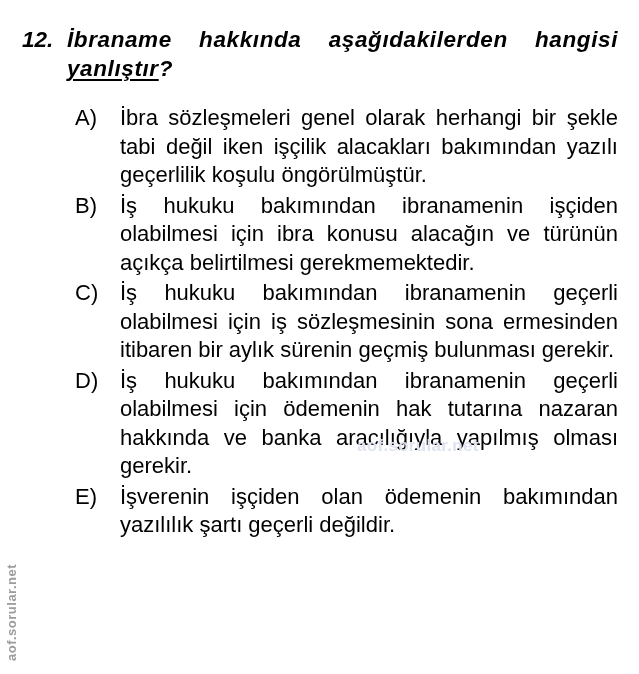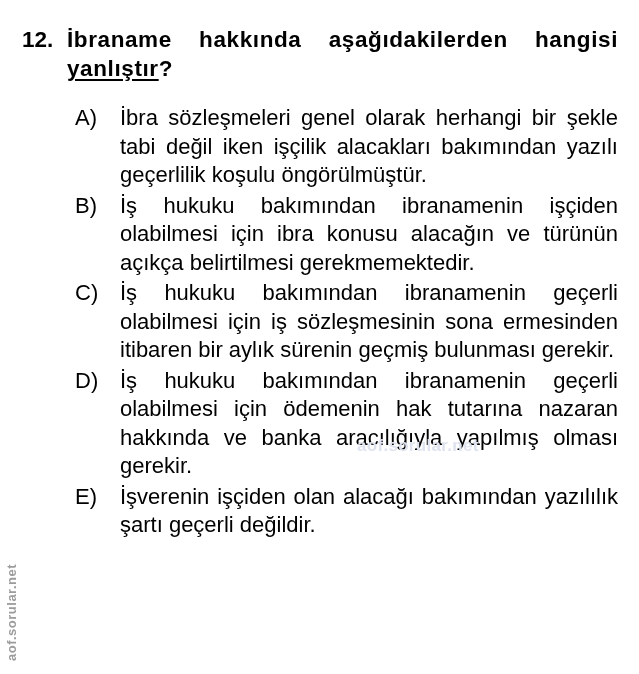--- a/index.html
+++ b/index.html
@@ -1,18 +1,18 @@
 <!DOCTYPE html>
 <html><head>
   <meta charset="utf-8">
   <style>
     html, body { margin:0; padding:0; background:#ffffff; }
     body { width:639px; height:674px; position:relative; overflow:hidden;
            font-family:"Liberation Sans", sans-serif; color:#000; }
-    .question { position:absolute; left:22px; top:25px; width:596px; }
+    .question { position:absolute; left:22px; top:25px; width:596px;font-style:italic; }
     .q-head { display:flex; font-weight:bold; font-size:22.5px; line-height:29px; }
     .q-num { width:45px; flex:0 0 45px; }
     .q-text { flex:1; text-align:justify; text-align-last:left; letter-spacing:0.6px; word-spacing:5px; }
     .q-text .u { text-decoration:underline; text-underline-offset:3px; text-decoration-thickness:2px; }
     .options { position:absolute; left:75px; top:104px; width:543px; }
     .opt { display:flex; font-size:22px; line-height:28.5px; margin-bottom:2px; }
     .opt-letter { width:45px; flex:0 0 45px; }
     .opt-text { flex:1; text-align:justify; text-align-last:left; }
     .wm-center { position:absolute; left:357px; top:436px; font-size:17px; font-weight:bold;
                  color:#dfe3ef; letter-spacing:0.3px; }
@@ -41,18 +41,18 @@
   <div class="opt">
     <span class="opt-letter">C)</span>
     <span class="opt-text">İş hukuku bakımından ibranamenin geçerli olabilmesi için iş sözleşmesinin sona ermesinden itibaren bir aylık sürenin geçmiş bulunması gerekir.</span>
   </div>
   <div class="opt">
     <span class="opt-letter">D)</span>
     <span class="opt-text">İş hukuku bakımından ibranamenin geçerli olabilmesi için ödemenin hak tutarına nazaran hakkında ve banka aracılığıyla yapılmış olması gerekir.</span>
   </div>
   <div class="opt">
     <span class="opt-letter">E)</span>
-    <span class="opt-text">İşverenin işçiden olan alacağı bakımından yazılılık şartı geçerli değildir.</span>
+    <span class="opt-text">İşverenin işçiden olan ödemenin bakımından yazılılık şartı geçerli değildir.</span>
   </div>
 </div>
 
 <div class="wm-center">aof.sorular.net</div>
 <div class="wm-side">aof.sorular.net</div>
 
 </body></html>

